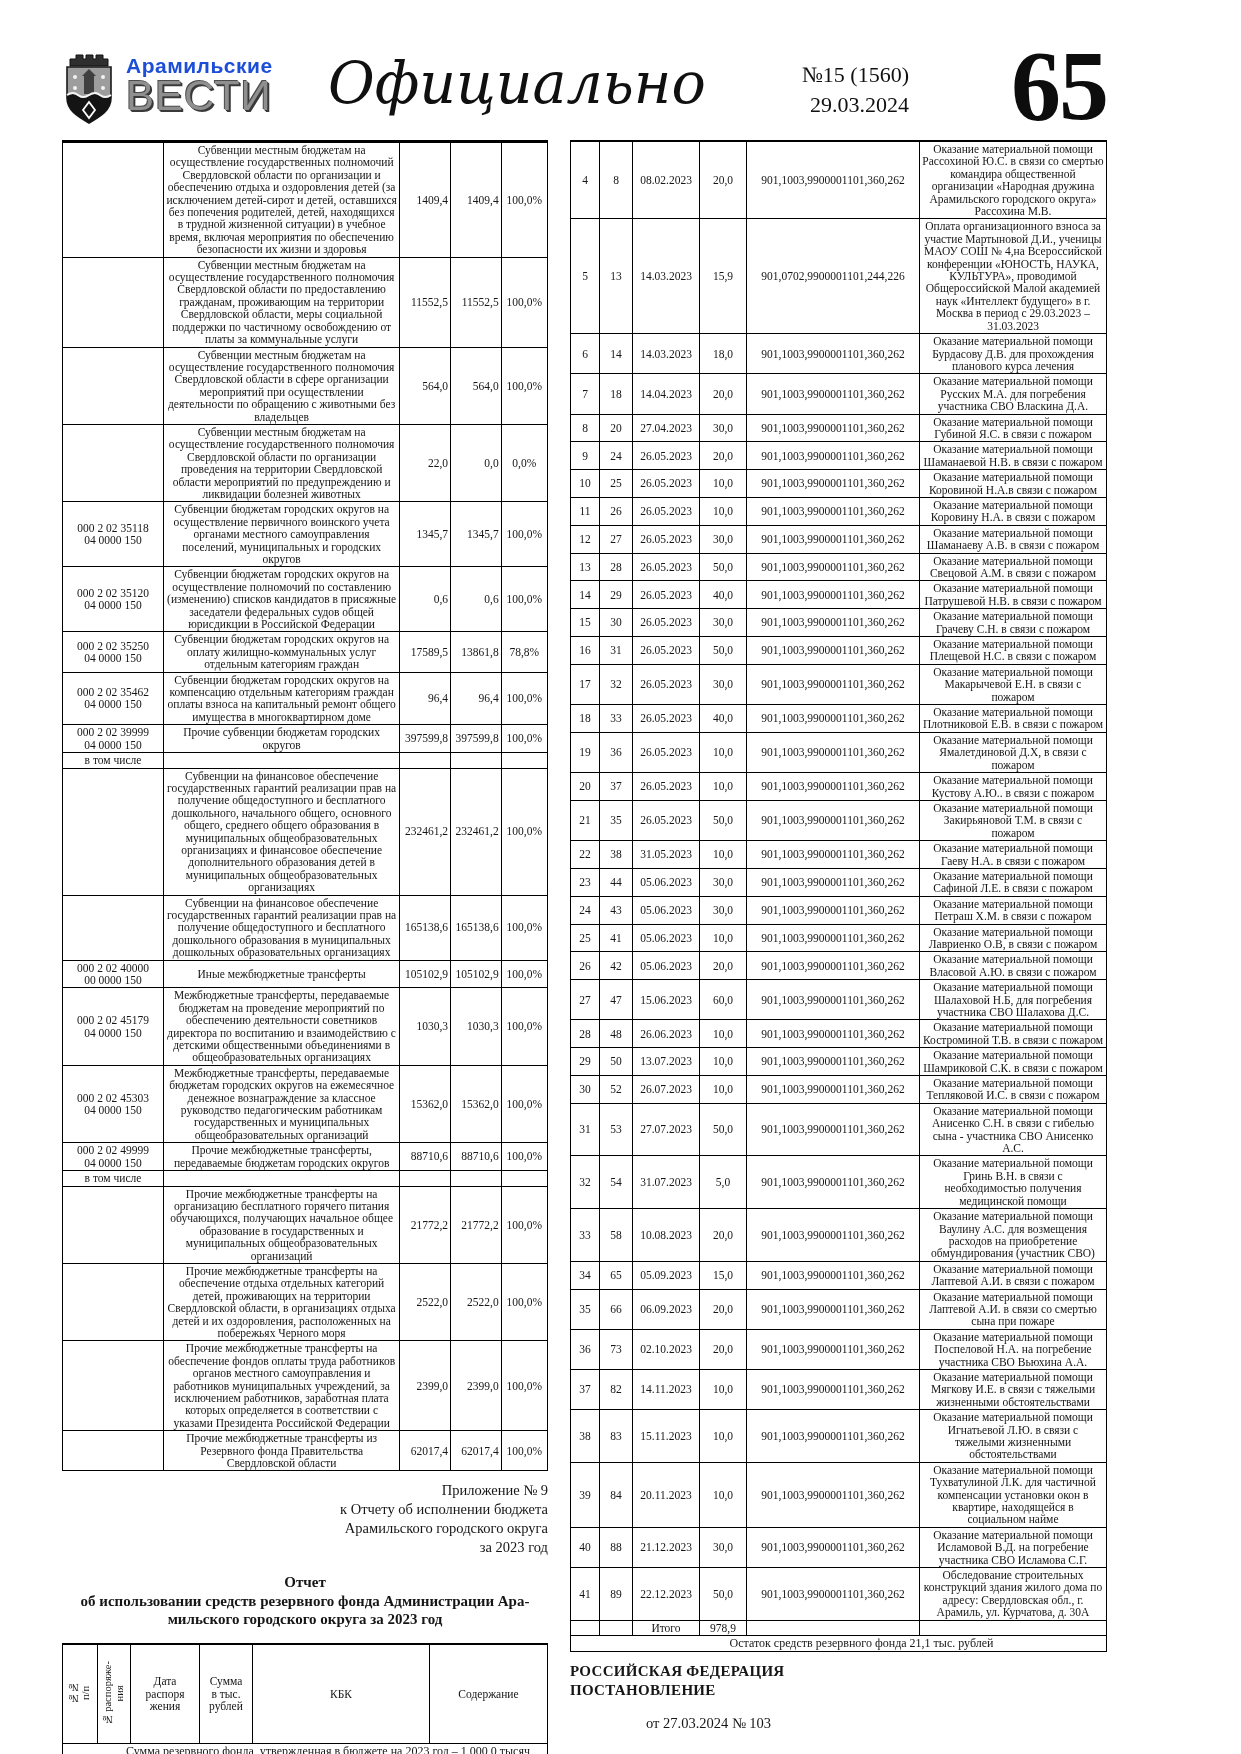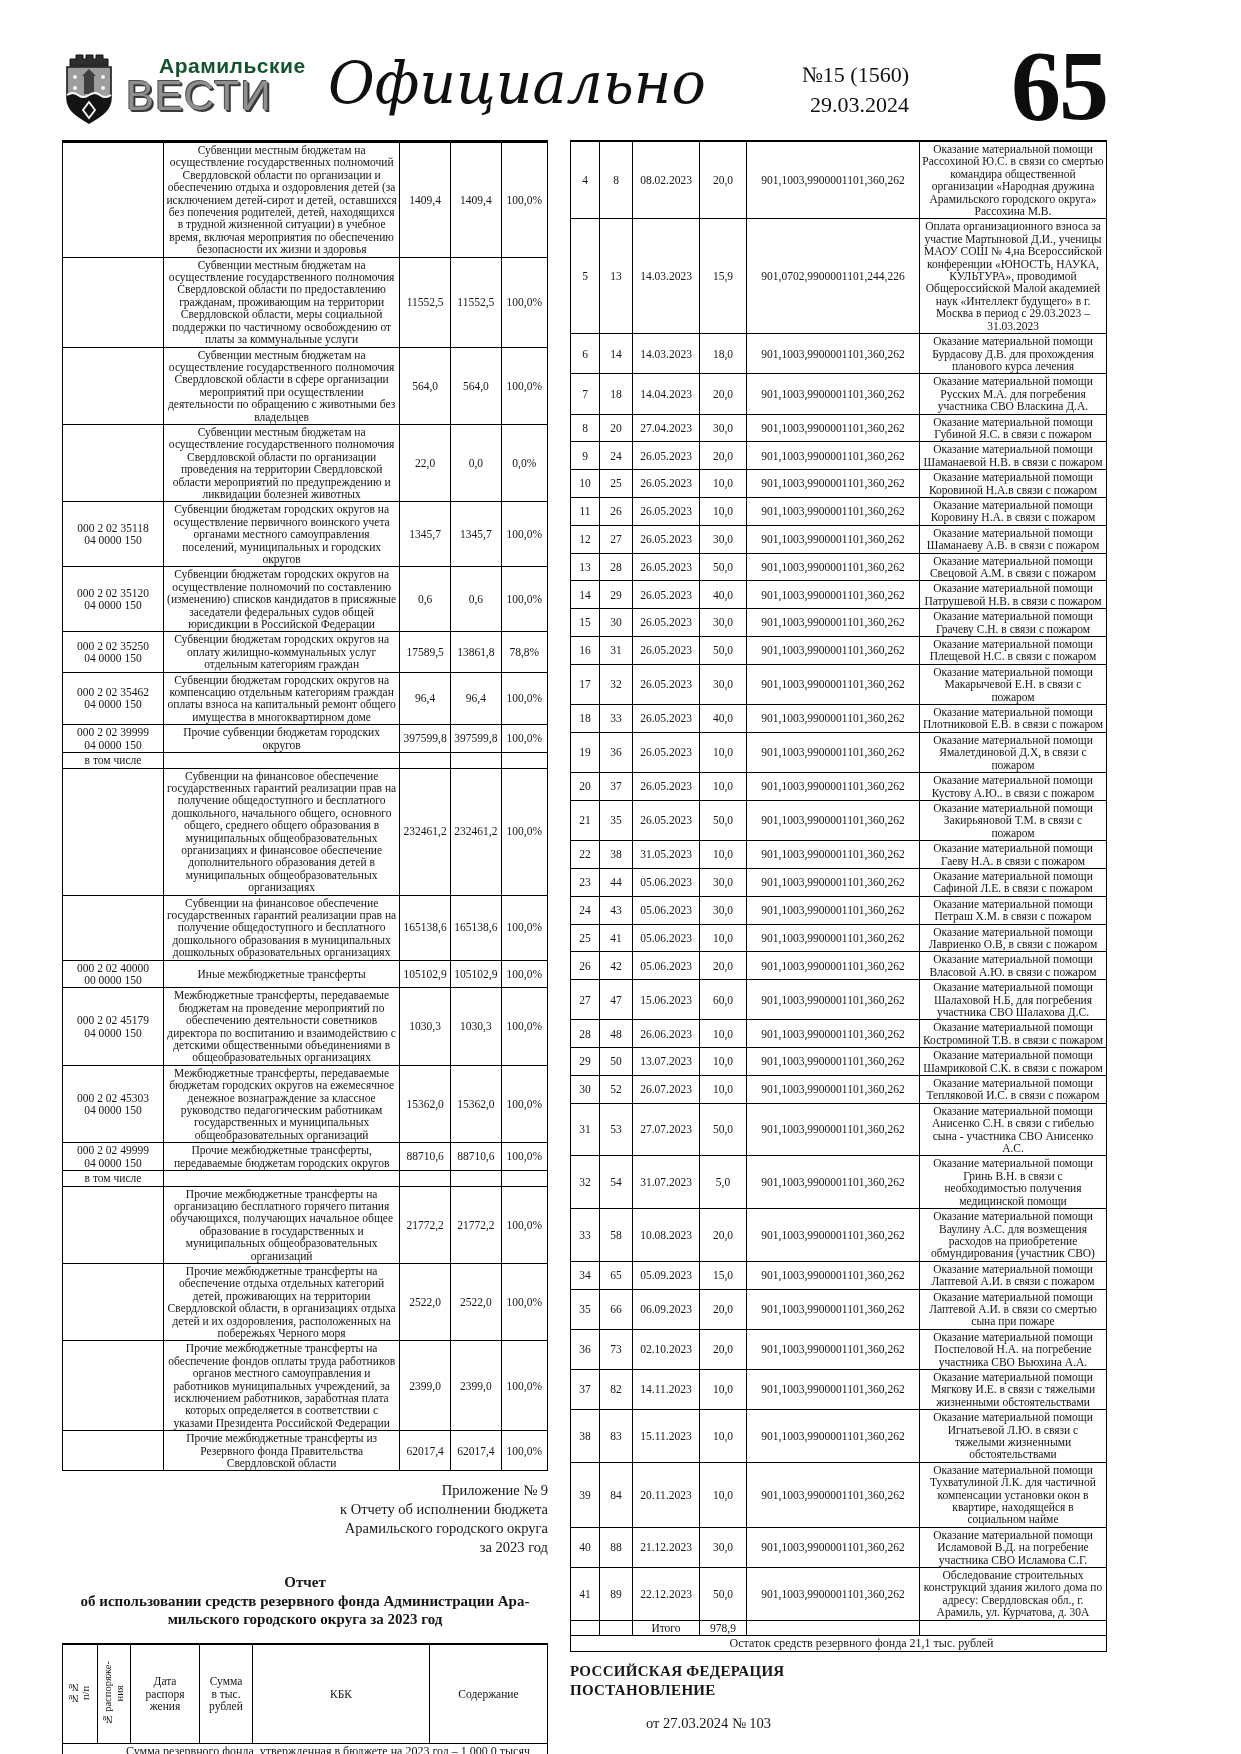--- a/index.html
+++ b/index.html
@@ -2,42 +2,42 @@
 <html><head>
 <meta charset="utf-8">
 <style>
   html,body{margin:0;padding:0;background:#fff;}
   .page{position:relative;width:1241px;height:1754px;background:#fff;overflow:hidden;
         font-family:"Liberation Serif","DejaVu Serif",serif;color:#161616;}
 
   
   .brand{position:absolute;left:60px;top:52px;display:flex;gap:8px;align-items:flex-start;}
   .brand-text{padding-top:2px;font-family:"Liberation Sans","DejaVu Sans",sans-serif;}
-  .brand-top{font-size:21px;font-weight:bold;letter-spacing:.5px;color:#14532d;margin-left:33px;}
+  .brand-top{font-size:21px;font-weight:bold;letter-spacing:.5px;color:#1d4ed8;}
   .brand-bottom{font-size:42px;font-weight:normal;line-height:.85;letter-spacing:1px;color:#8f8f8f;
                 text-shadow:-1px -1px 0 #4c4c4c,1px 1px 0 #3a3a3a,2px 2px 0 #3a3a3a;}
   .section-title{position:absolute;left:292px;top:50px;font-size:57px;font-style:italic;
                  font-family:"DejaVu Serif","Liberation Serif",serif;color:#101010;margin-left:36px;}
   .issue-block{position:absolute;right:332px;top:60px;text-align:right;font-size:22px;line-height:1.35;color:#101010;}
   .page-number{position:absolute;right:134px;top:38px;font-size:100px;font-weight:bold;line-height:.95;
                letter-spacing:-2px;color:#0d0d0d;}
 
   
   .col-left{position:absolute;left:62px;top:140px;width:486px;}
   .col-right{position:absolute;left:570px;top:140px;width:537px;}
 
   
   table{border-collapse:collapse;width:100%;}
   td,th{border:1px solid #000;padding:1px 2px;font-size:11.5px;line-height:1.08;
         text-align:center;vertical-align:middle;}
   .budget-table{border:1.5px solid #000;border-top:3px solid #000;}
   .reserve-table{border:1.5px solid #000;border-top:2.5px solid #000;}
   .budget-table .c-code{width:104px;white-space:pre-line;}
   .budget-table .c-name{width:246px;}
-  .budget-table .c-num{width:46px;}
+  .budget-table .c-num{width:46px;text-align:right;}
   .budget-table .c-pct{width:42px;}
   .reserve-left thead th{height:96px;font-weight:normal;vertical-align:middle;white-space:pre-line;}
   .reserve-left .r-num{width:30px;}  .reserve-left .r-ord{width:28px;}
   .reserve-left .r-date{width:64px;} .reserve-left .r-sum{width:48px;}
   .reserve-left .r-kbk{width:172px;}
   .reserve-right .r-num{width:24px;} .reserve-right .r-ord{width:28px;}
   .reserve-right .r-date{width:62px;}.reserve-right .r-sum{width:42px;}
   .reserve-right .r-kbk{width:168px;}
   .rot{writing-mode:vertical-rl;transform:rotate(180deg);display:inline-block;
        font-size:10.5px;line-height:1.15;max-height:92px;}

